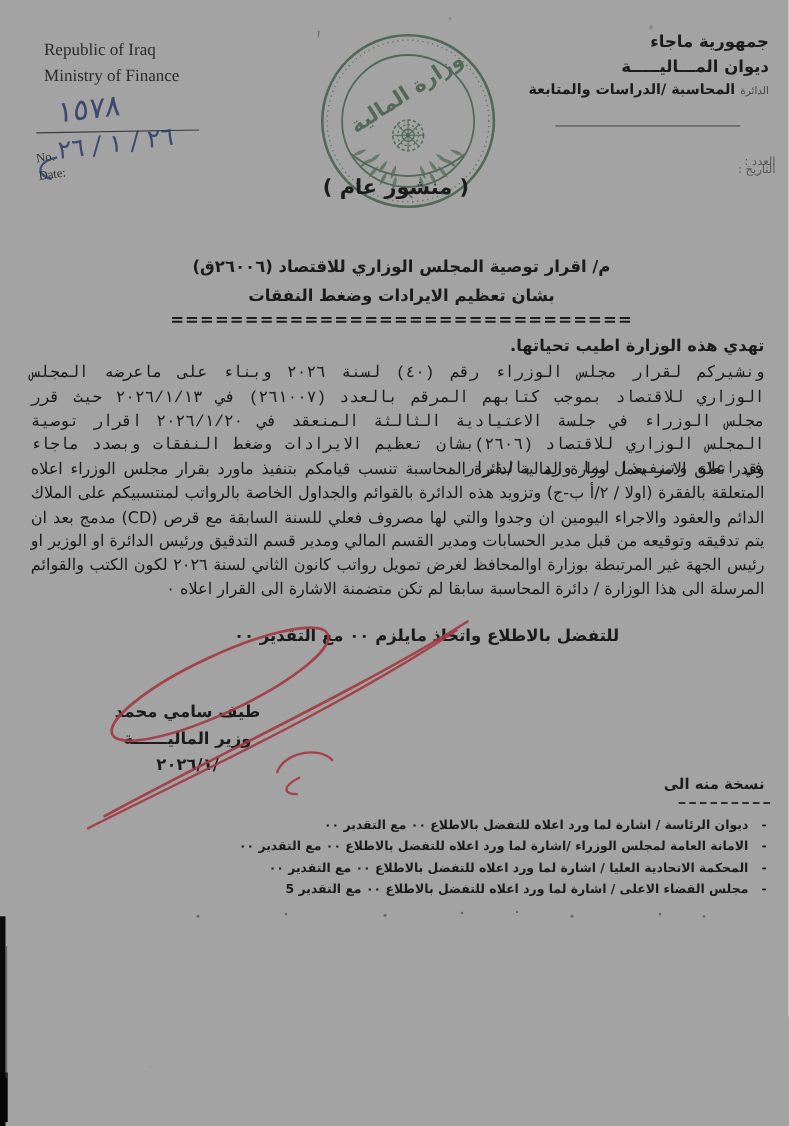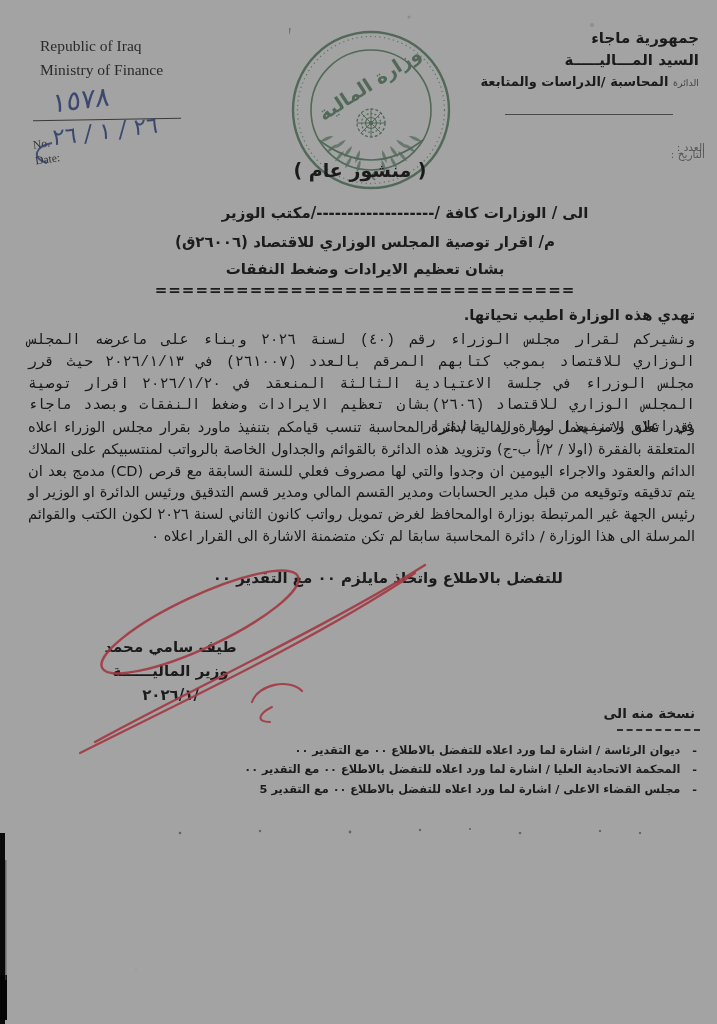--- a/index.html
+++ b/index.html
@@ -129,47 +129,47 @@
         <line x1="78" y1="144" x2="86" y2="152"></line>
           <line x1="86" y1="144" x2="78" y2="152"></line>
       </g>
     </g>
   </svg>
 
   <div class="abs stamp">( منشور عام )</div>
 
   <div class="abs ar-head">
     <div class="l1">جمهورية ماجاء</div>
-    <div class="l2">السيد المـــاليـــــة</div>
+    <div class="l2">ديوان المـــاليـــــة</div>
     <div class="ar-dept"><span class="dept-small">الدائرة</span> <b>المحاسبة /الدراسات والمتابعة</b></div>
   </div>
   <div class="abs head-rule"></div>
   <div class="abs adad">العدد :</div>
   <div class="abs tarikh">التاريخ :</div>
 
-  <div class="abs to-line">الى / الوزارات كافة /-------------------/مكتب الوزير</div>
   <div class="abs subj1">م/ اقرار توصية المجلس الوزاري للاقتصاد (٢٦٠٠٦ق)</div>
   <div class="abs subj2">بشان تعظيم الايرادات وضغط النفقات</div>
   <div class="abs sep">===============================</div>
 
   <div class="abs greeting">تهدي هذه الوزارة اطيب تحياتها.</div>
   <div class="abs para p1">ونشيركم لقرار مجلس الوزراء رقم (٤٠) لسنة ٢٠٢٦ وبناء على ماعرضه المجلس الوزاري للاقتصاد بموجب كتابهم المرقم بالعدد (٢٦١٠٠٧) في ٢٠٢٦/١/١٣ حيث قرر مجلس الوزراء في جلسة الاعتيادية الثالثة المنعقد في ٢٠٢٦/١/٢٠ اقرار توصية المجلس الوزاري للاقتصاد (٢٦٠٦)بشان تعظيم الايرادات وضغط النفقات وبصدد ماجاء في اعلاه وتنفيذا لما ورد بالقرار ٠</div>
   <div class="abs para p2">وقدر تعلق الامر بعمل وزارة المالية /دائرة المحاسبة تنسب قيامكم بتنفيذ ماورد بقرار مجلس الوزراء اعلاه المتعلقة بالفقرة (اولا / ٢/أ ب-ج) وتزويد هذه الدائرة بالقوائم والجداول الخاصة بالرواتب لمنتسبيكم على الملاك الدائم والعقود والاجراء اليومين ان وجدوا والتي لها مصروف فعلي للسنة السابقة مع قرص (CD) مدمج بعد ان يتم تدقيقه وتوقيعه من قبل مدير الحسابات ومدير القسم المالي ومدير قسم التدقيق ورئيس الدائرة او الوزير او رئيس الجهة غير المرتبطة بوزارة اوالمحافظ لغرض تمويل رواتب كانون الثاني لسنة ٢٠٢٦ لكون الكتب والقوائم المرسلة الى هذا الوزارة / دائرة المحاسبة سابقا لم تكن متضمنة الاشارة الى القرار اعلاه ٠</div>
   <div class="abs closing">للتفضل بالاطلاع واتخاذ مايلزم ٠٠ مع التقدير ٠٠</div>
 
   <div class="abs sig-block">
     <div>طيف سامي محمد</div>
     <div>وزير الماليــــــة</div>
     <div class="ltr">٢٠٢٦/١/</div>
   </div>
 
   <div class="abs cc-head">نسخة منه الى</div>
   <div class="abs cc-rule"></div>
   <div class="abs cc-list">
     <div class="cc-item">ديوان الرئاسة / اشارة لما ورد اعلاه للتفضل بالاطلاع ٠٠ مع التقدير ٠٠</div>
+    <div class="cc-item">الامانة العامة لمجلس الوزراء /اشارة لما ورد اعلاه للتفضل بالاطلاع ٠٠ مع التقدير ٠٠</div>
     <div class="cc-item">المحكمة الاتحادية العليا / اشارة لما ورد اعلاه للتفضل بالاطلاع ٠٠ مع التقدير ٠٠</div>
     <div class="cc-item">مجلس القضاء الاعلى / اشارة لما ورد اعلاه للتفضل بالاطلاع ٠٠ مع التقدير 5</div>
   </div>
 
   <svg class="abs overlay" viewBox="0 0 717 1024">
 
     <g>
       <ellipse class="sig-stroke" cx="200" cy="622" rx="108" ry="26" stroke-width="2.4" transform="rotate(-25 200 622)"></ellipse>
       <path class="sig-stroke" d="M 425,565 C 330,625 190,690 95,742" stroke-width="2.4"></path>
       <path class="sig-stroke" d="M 415,573 C 315,640 175,705 80,753" stroke-width="2.2"></path>

